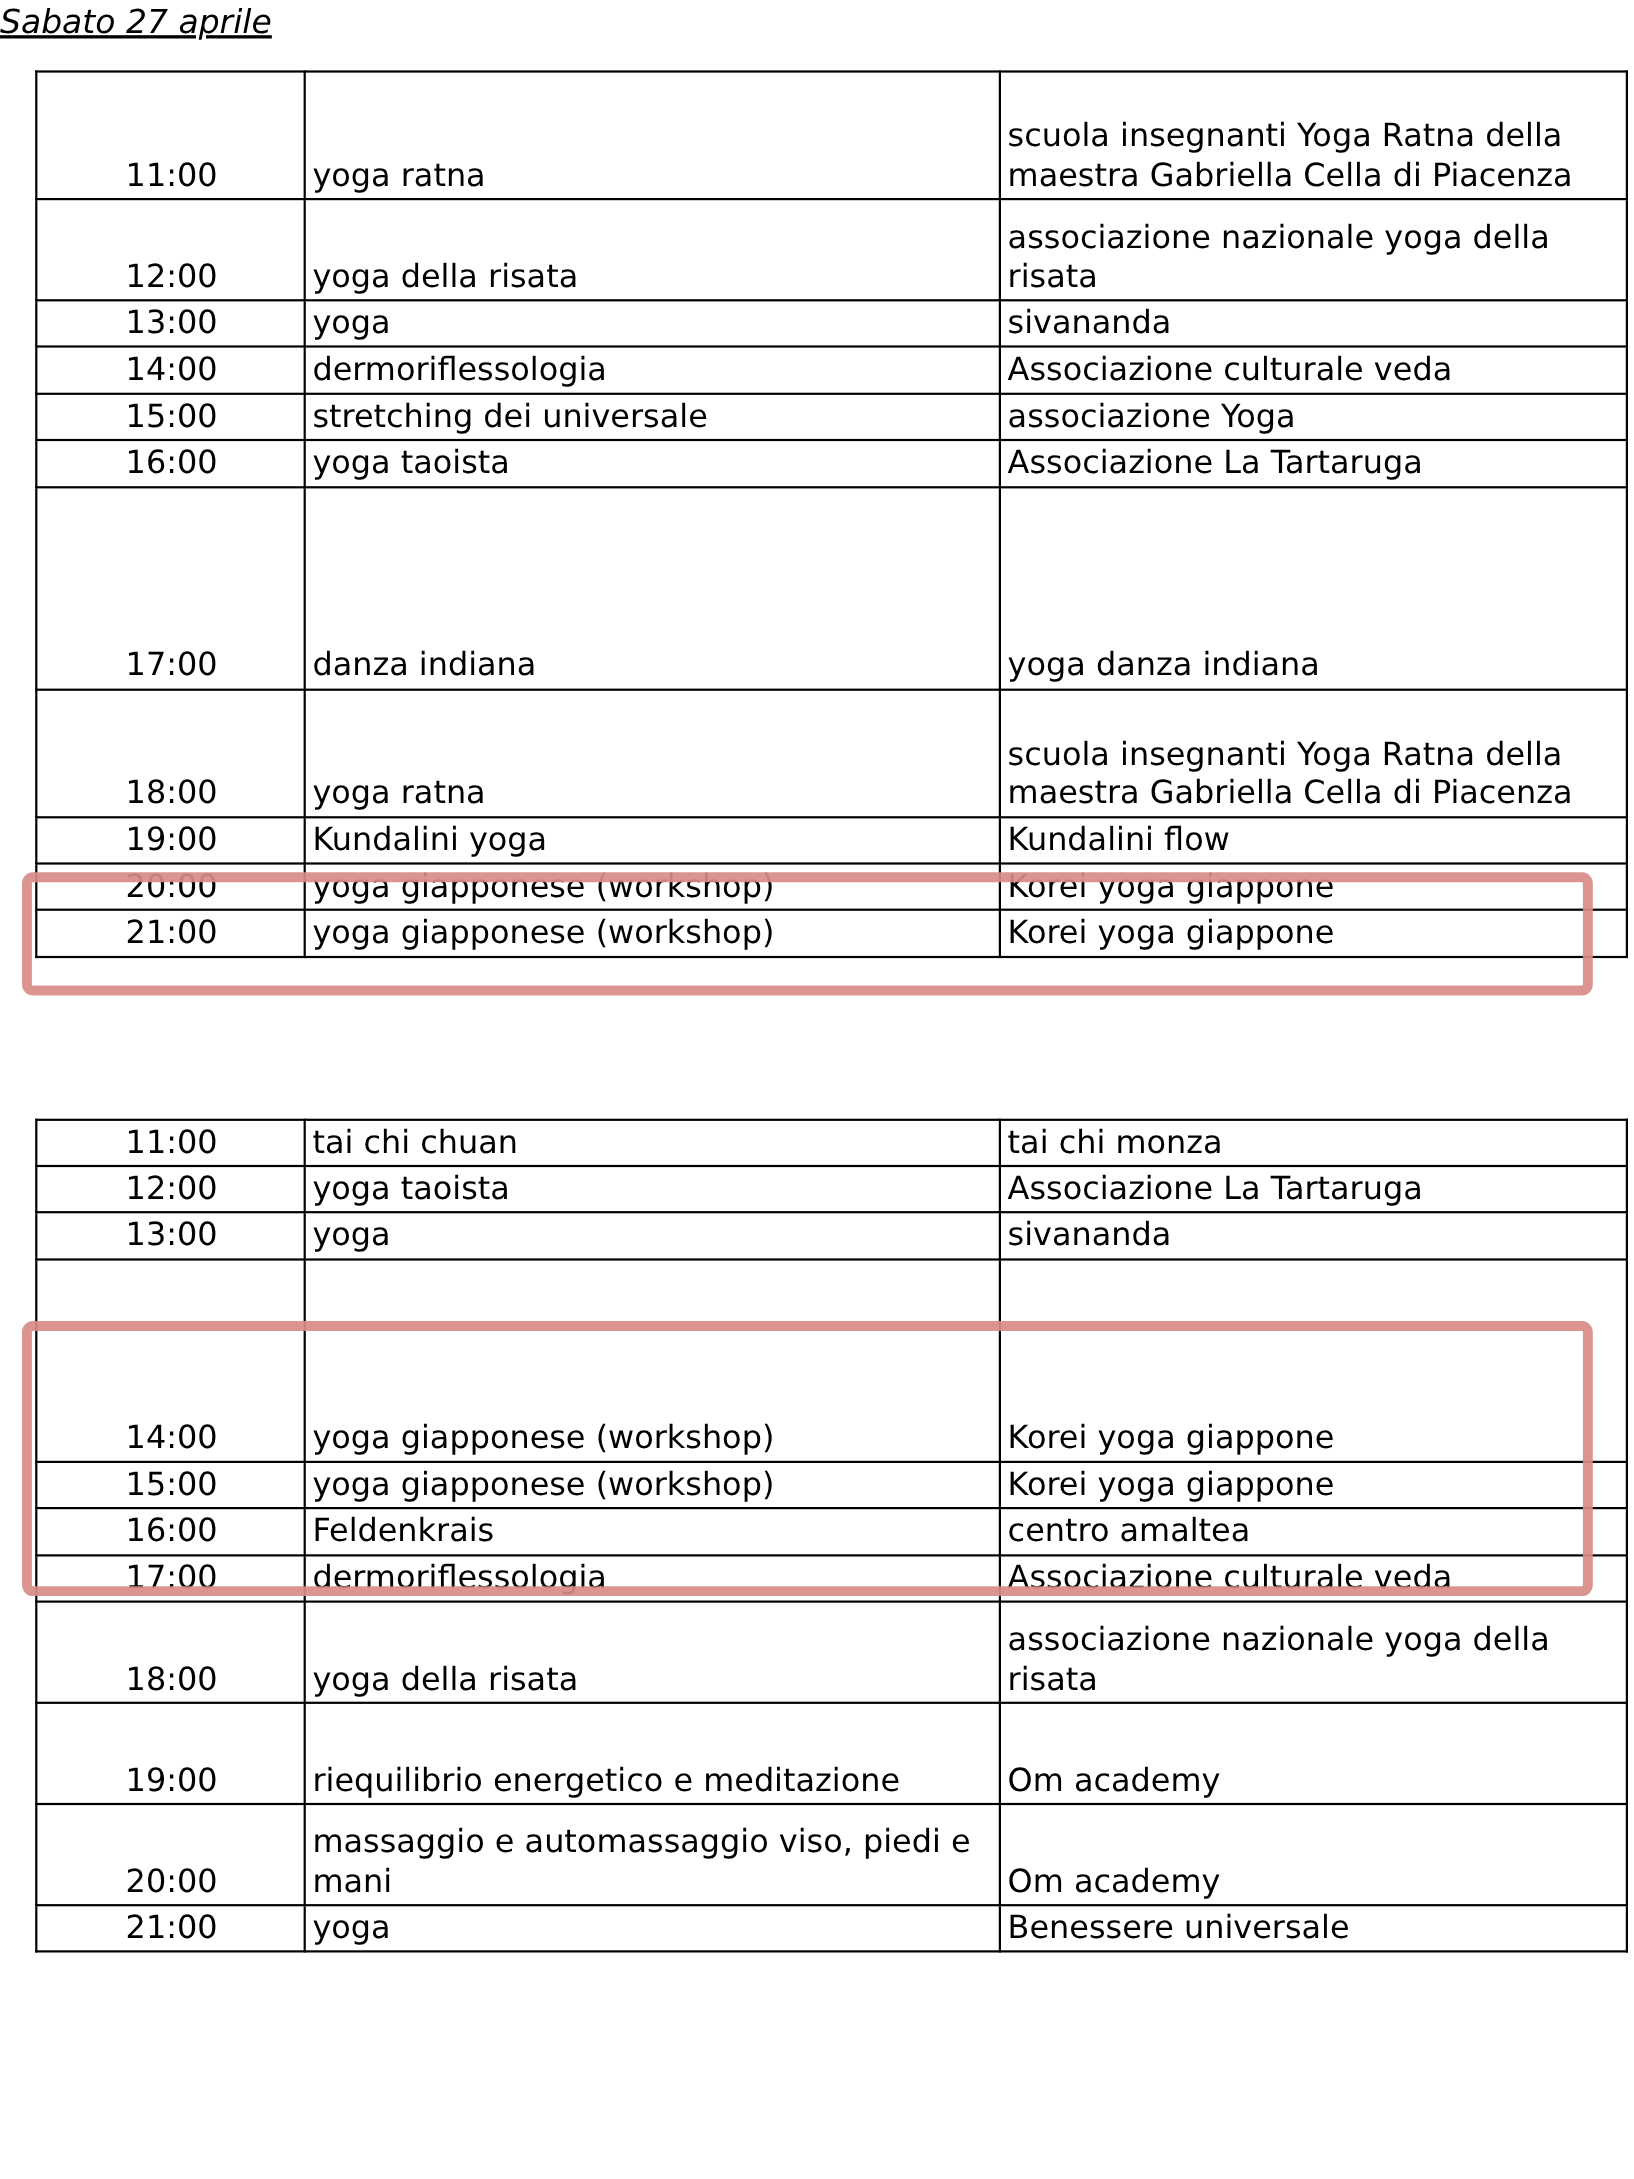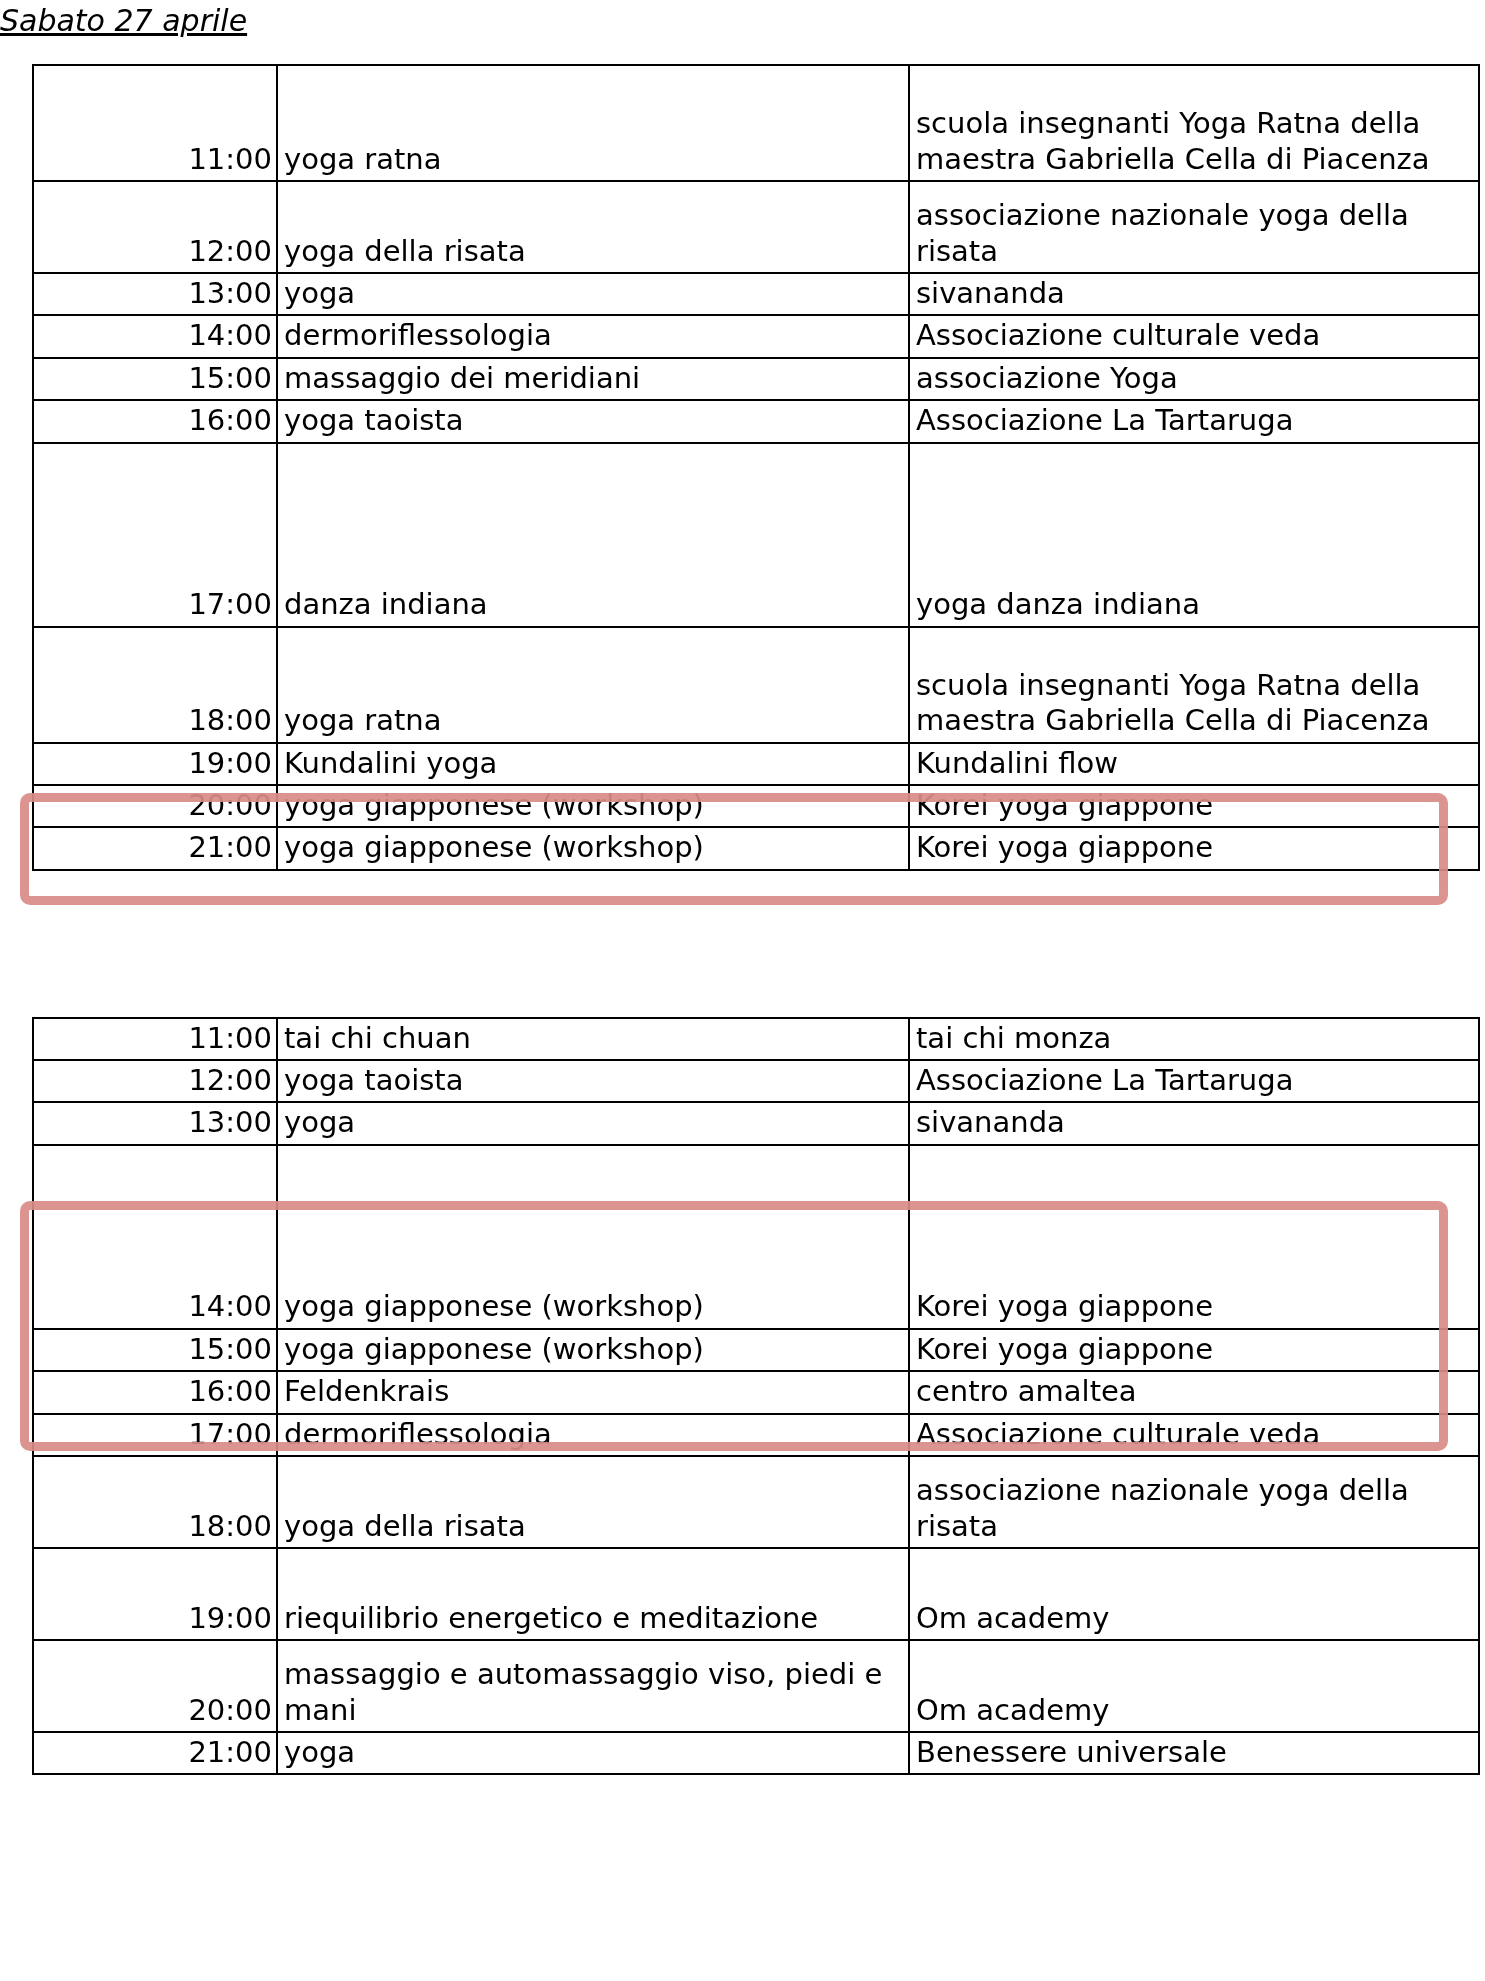--- a/index.html
+++ b/index.html
@@ -40,21 +40,21 @@
     font-size: 29px;
   }
   .schedule td {
     border: 2px solid #000000;
     vertical-align: bottom;
     padding: 2px 6px 3px 6px;
     line-height: 1.22;
   }
   .col-time {
     width: 232px;
-    text-align: right;
+    text-align: center;
     padding-right: 4px !important;
     white-space: nowrap;
   }
   .col-activity {
     width: 618px;
   }
   .col-org {
     width: 556px;
     margin-top: 28px;
   }
@@ -109,21 +109,21 @@
             <td class="col-activity">yoga</td>
             <td class="col-org">sivananda</td>
           </tr>
           <tr class="row-normal">
             <td class="col-time">14:00</td>
             <td class="col-activity">dermoriflessologia</td>
             <td class="col-org">Associazione culturale veda</td>
           </tr>
           <tr class="row-normal">
             <td class="col-time">15:00</td>
-            <td class="col-activity">massaggio dei meridiani</td>
+            <td class="col-activity">stretching dei universale</td>
             <td class="col-org">associazione Yoga</td>
           </tr>
           <tr class="row-normal">
             <td class="col-time">16:00</td>
             <td class="col-activity">yoga taoista</td>
             <td class="col-org">Associazione La Tartaruga</td>
           </tr>
           <tr class="tall-3">
             <td class="col-time">17:00</td>
             <td class="col-activity">danza indiana</td>

